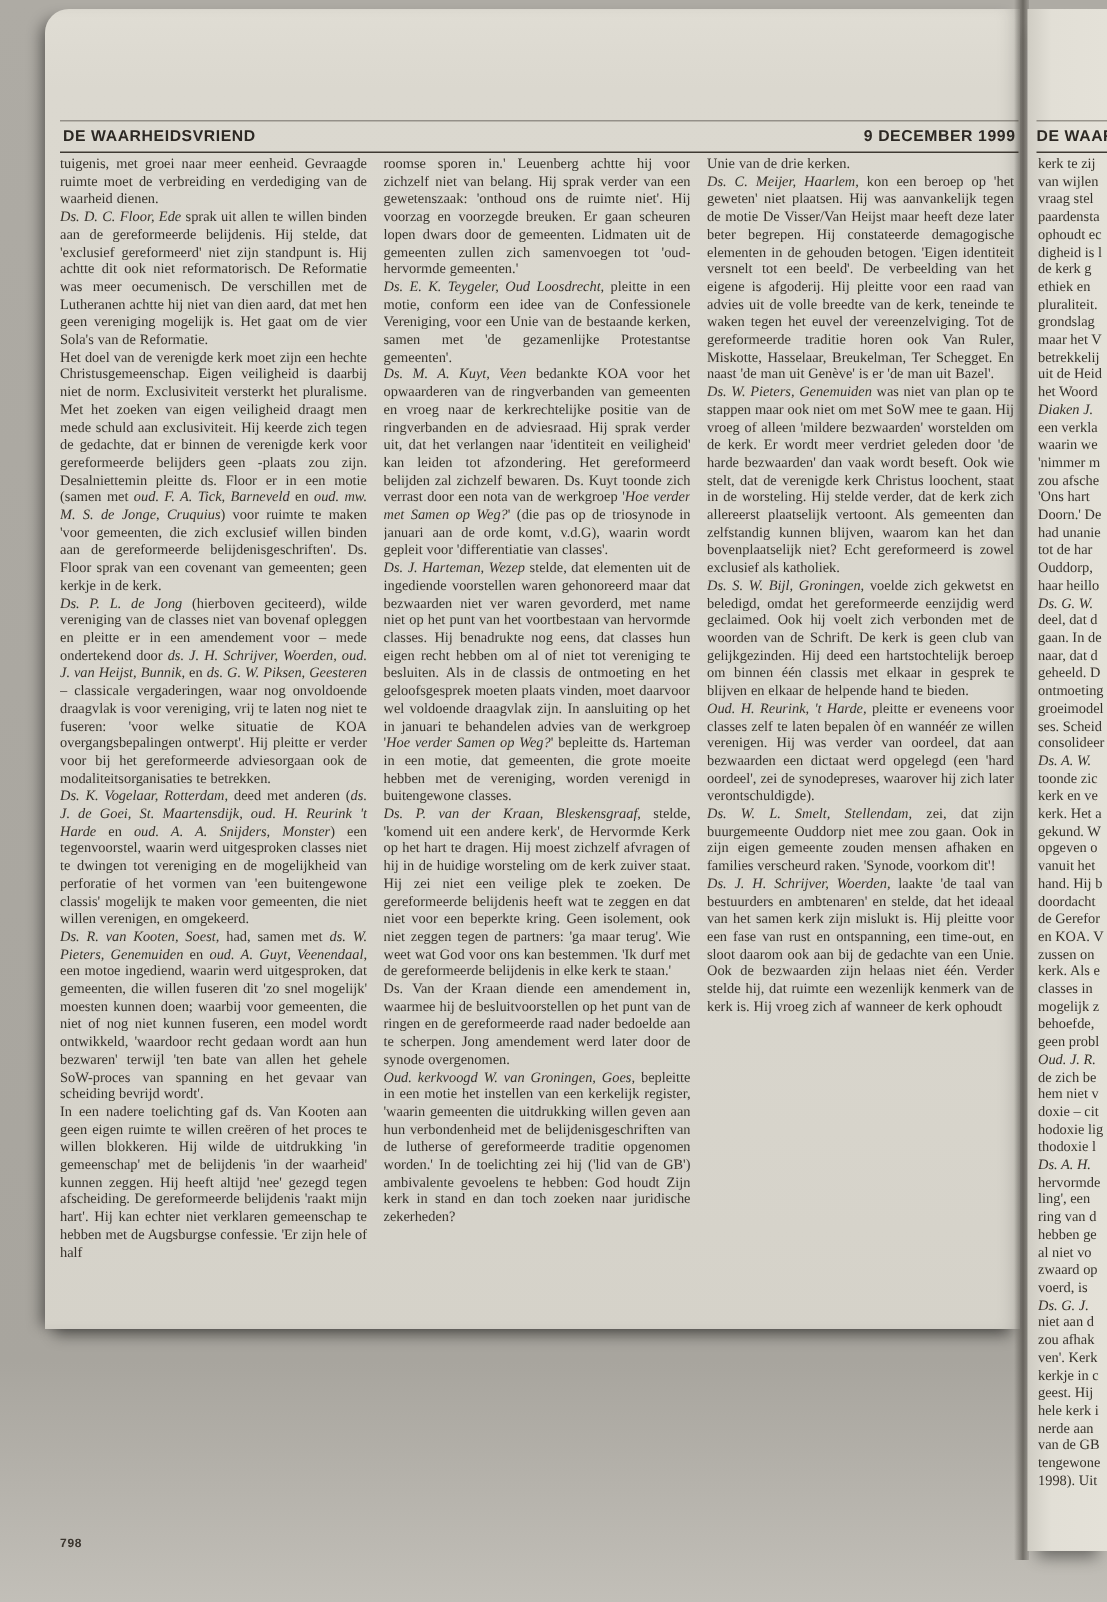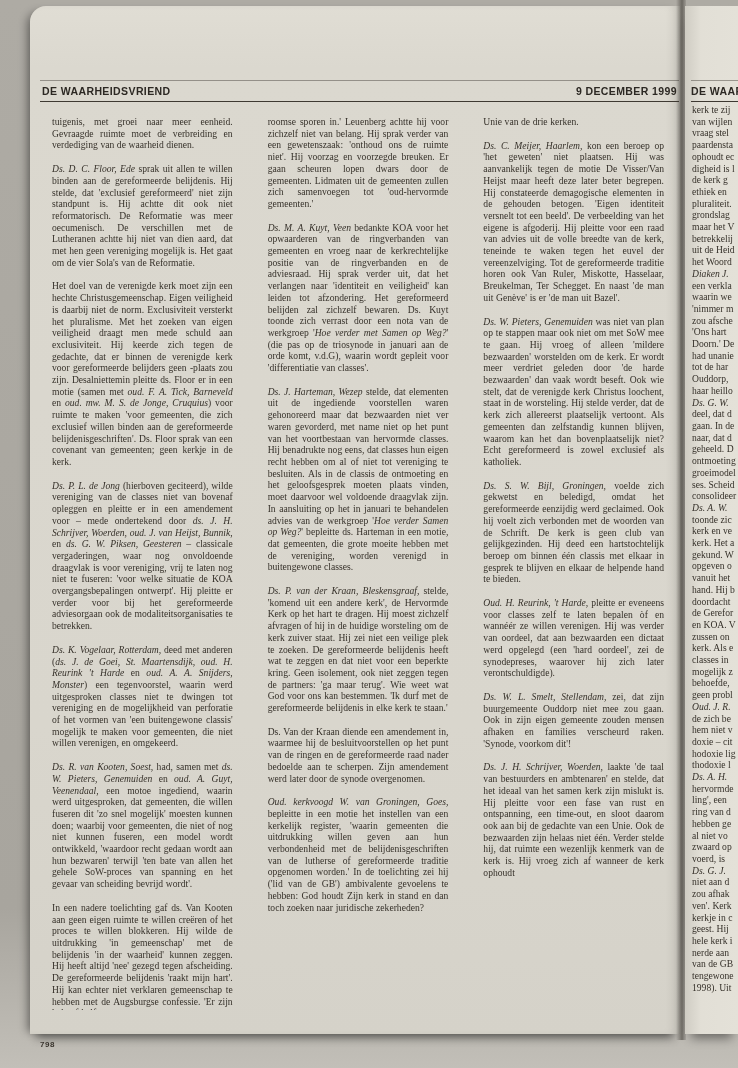--- a/index.html
+++ b/index.html
@@ -1,37 +1,37 @@
 <!DOCTYPE html>
 <html><head>
 <meta charset="utf-8">
 <style>
   html,body{margin:0;padding:0;}
   body{width:738px;height:1068px;overflow:hidden;background:#a8a59e;font-family:"Liberation Serif",serif;}
   .scan{position:relative;width:738px;height:1068px;background:linear-gradient(180deg,#aeaba4 0%,#a8a59e 85%,#c2bfb8 100%);overflow:hidden;}
-  .page-main{position:absolute;left:30px;top:6px;width:650px;height:1028px;
+  .page-main{position:absolute;left:30px;top:6px;width:650px;height:880px;
     background:linear-gradient(180deg,#e0ddd4 0%,#dbd8cf 6%,#d9d6cd 70%,#d5d2c9 100%);
     border-top-left-radius:16px;
     box-shadow:-7px 2px 9px -4px rgba(0,0,0,.38), 0 10px 10px -6px rgba(0,0,0,.45),
       inset -10px 0 14px -10px rgba(0,0,0,.32);}
   .page-adjacent{position:absolute;left:685px;top:6px;width:53px;height:1028px;
     background:linear-gradient(90deg,#cfccc3 0%,#e2dfd6 30%,#e4e1d8 100%);
     box-shadow:0 10px 10px -6px rgba(0,0,0,.45);}
   .gutter{position:absolute;left:676px;top:0;width:10px;height:1040px;
     background:linear-gradient(90deg,rgba(0,0,0,0) 0%,rgba(40,36,30,.5) 60%,rgba(40,36,30,.12) 100%);}
   .header{position:absolute;top:74px;left:10px;width:635px;display:flex;justify-content:space-between;align-items:baseline;
     border-top:1px solid rgba(62,57,50,.45);border-bottom:1.5px solid #3e3932;padding:4px 2px 4px;
     font-family:"Liberation Sans",sans-serif;font-weight:bold;font-size:10.5px;letter-spacing:.4px;color:#2c2823;}
   .columns{position:absolute;top:98px;left:10px;width:636px;height:906px;display:flex;gap:11px;overflow:hidden;}
   .col{flex:1 1 0;overflow:hidden;height:906px;}
-  .para{margin:12px;text-align:justify;font-size:9.6px;line-height:11.7px;color:#36312a;
+  .para{margin:0;text-align:justify;font-size:9.6px;line-height:11.7px;color:#36312a;
     word-spacing:.2px;hyphens:none;}
   .para i{font-style:italic;}
   .pagenum{position:absolute;left:10px;top:1018px;font-family:"Liberation Sans",sans-serif;
-    font-weight:bold;font-size:8px;color:#3a352e;letter-spacing:.5px;margin-top:16px;}
+    font-weight:bold;font-size:8px;color:#3a352e;letter-spacing:.5px;}
   .adj-header{position:absolute;top:74px;left:6px;width:60px;white-space:nowrap;overflow:hidden;
     border-top:1px solid rgba(62,57,50,.45);border-bottom:1.5px solid #3e3932;padding:4px 0 4px;
     font-family:"Liberation Sans",sans-serif;font-weight:bold;font-size:10.5px;letter-spacing:.4px;color:#2c2823;}
   .adj-lines{position:absolute;top:98px;left:7px;width:50px;height:906px;overflow:hidden;}
   .strip-line{white-space:nowrap;overflow:hidden;font-size:9.6px;line-height:11.7px;color:#36312a;}
   .strip-line i{font-style:italic;text-align:right;}
 </style>
 </head>
 <body>
 
@@ -48,24 +48,25 @@
           <p class="para">tuigenis, met groei naar meer eenheid. Gevraagde ruimte moet de verbreiding en verdediging van de waarheid dienen.</p>
           <p class="para"><i>Ds. D. C. Floor, Ede</i> sprak uit allen te willen binden aan de gereformeerde belijdenis. Hij stelde, dat 'exclusief gereformeerd' niet zijn standpunt is. Hij achtte dit ook niet reformatorisch. De Reformatie was meer oecumenisch. De verschillen met de Lutheranen achtte hij niet van dien aard, dat met hen geen vereniging mogelijk is. Het gaat om de vier Sola's van de Reformatie.</p>
           <p class="para">Het doel van de verenigde kerk moet zijn een hechte Christusgemeenschap. Eigen veiligheid is daarbij niet de norm. Exclusiviteit versterkt het pluralisme. Met het zoeken van eigen veiligheid draagt men mede schuld aan exclusiviteit. Hij keerde zich tegen de gedachte, dat er binnen de verenigde kerk voor gereformeerde belijders geen -plaats zou zijn. Desalniettemin pleitte ds. Floor er in een motie (samen met <i>oud. F. A. Tick, Barneveld</i> en <i>oud. mw. M. S. de Jonge, Cruquius</i>) voor ruimte te maken 'voor gemeenten, die zich exclusief willen binden aan de gereformeerde belijdenisgeschriften'. Ds. Floor sprak van een covenant van gemeenten; geen kerkje in de kerk.</p>
           <p class="para"><i>Ds. P. L. de Jong</i> (hierboven geciteerd), wilde vereniging van de classes niet van bovenaf opleggen en pleitte er in een amendement voor – mede ondertekend door <i>ds. J. H. Schrijver, Woerden, oud. J. van Heijst, Bunnik,</i> en <i>ds. G. W. Piksen, Geesteren</i> – classicale vergaderingen, waar nog onvoldoende draagvlak is voor vereniging, vrij te laten nog niet te fuseren: 'voor welke situatie de KOA overgangsbepalingen ontwerpt'. Hij pleitte er verder voor bij het gereformeerde adviesorgaan ook de modaliteitsorganisaties te betrekken.</p>
           <p class="para"><i>Ds. K. Vogelaar, Rotterdam,</i> deed met anderen (<i>ds. J. de Goei, St. Maartensdijk, oud. H. Reurink 't Harde</i> en <i>oud. A. A. Snijders, Monster</i>) een tegenvoorstel, waarin werd uitgesproken classes niet te dwingen tot vereniging en de mogelijkheid van perforatie of het vormen van 'een buitengewone classis' mogelijk te maken voor gemeenten, die niet willen verenigen, en omgekeerd.</p>
           <p class="para"><i>Ds. R. van Kooten, Soest,</i> had, samen met <i>ds. W. Pieters, Genemuiden</i> en <i>oud. A. Guyt, Veenendaal,</i> een motoe ingediend, waarin werd uitgesproken, dat gemeenten, die willen fuseren dit 'zo snel mogelijk' moesten kunnen doen; waarbij voor gemeenten, die niet of nog niet kunnen fuseren, een model wordt ontwikkeld, 'waardoor recht gedaan wordt aan hun bezwaren' terwijl 'ten bate van allen het gehele SoW-proces van spanning en het gevaar van scheiding bevrijd wordt'.</p>
           <p class="para">In een nadere toelichting gaf ds. Van Kooten aan geen eigen ruimte te willen creëren of het proces te willen blokkeren. Hij wilde de uitdrukking 'in gemeenschap' met de belijdenis 'in der waarheid' kunnen zeggen. Hij heeft altijd 'nee' gezegd tegen afscheiding. De gereformeerde belijdenis 'raakt mijn hart'. Hij kan echter niet verklaren gemeenschap te hebben met de Augsburgse confessie. 'Er zijn hele of half</p>
         </div>
       <div class="col">
           <p class="para">roomse sporen in.' Leuenberg achtte hij voor zichzelf niet van belang. Hij sprak verder van een gewetenszaak: 'onthoud ons de ruimte niet'. Hij voorzag en voorzegde breuken. Er gaan scheuren lopen dwars door de gemeenten. Lidmaten uit de gemeenten zullen zich samenvoegen tot 'oud-hervormde gemeenten.'</p>
+          <p class="para"><i>Ds. E. K. Teygeler, Oud Loosdrecht,</i> pleitte in een motie, conform een idee van de Confessionele Vereniging, voor een Unie van de bestaande kerken, samen met 'de gezamenlijke Protestantse gemeenten'.</p>
           <p class="para"><i>Ds. M. A. Kuyt, Veen</i> bedankte KOA voor het opwaarderen van de ringverbanden van gemeenten en vroeg naar de kerkrechtelijke positie van de ringverbanden en de adviesraad. Hij sprak verder uit, dat het verlangen naar 'identiteit en veiligheid' kan leiden tot afzondering. Het gereformeerd belijden zal zichzelf bewaren. Ds. Kuyt toonde zich verrast door een nota van de werkgroep '<i>Hoe verder met Samen op Weg?</i>' (die pas op de triosynode in januari aan de orde komt, v.d.G), waarin wordt gepleit voor 'differentiatie van classes'.</p>
           <p class="para"><i>Ds. J. Harteman, Wezep</i> stelde, dat elementen uit de ingediende voorstellen waren gehonoreerd maar dat bezwaarden niet ver waren gevorderd, met name niet op het punt van het voortbestaan van hervormde classes. Hij benadrukte nog eens, dat classes hun eigen recht hebben om al of niet tot vereniging te besluiten. Als in de classis de ontmoeting en het geloofsgesprek moeten plaats vinden, moet daarvoor wel voldoende draagvlak zijn. In aansluiting op het in januari te behandelen advies van de werkgroep '<i>Hoe verder Samen op Weg?</i>' bepleitte ds. Harteman in een motie, dat gemeenten, die grote moeite hebben met de vereniging, worden verenigd in buitengewone classes.</p>
           <p class="para"><i>Ds. P. van der Kraan, Bleskensgraaf,</i> stelde, 'komend uit een andere kerk', de Hervormde Kerk op het hart te dragen. Hij moest zichzelf afvragen of hij in de huidige worsteling om de kerk zuiver staat. Hij zei niet een veilige plek te zoeken. De gereformeerde belijdenis heeft wat te zeggen en dat niet voor een beperkte kring. Geen isolement, ook niet zeggen tegen de partners: 'ga maar terug'. Wie weet wat God voor ons kan bestemmen. 'Ik durf met de gereformeerde belijdenis in elke kerk te staan.'</p>
-          <p class="para">Ds. Van der Kraan diende een amendement in, waarmee hij de besluitvoorstellen op het punt van de ringen en de gereformeerde raad nader bedoelde aan te scherpen. Zijn amendement werd later door de synode overgenomen.</p>
+          <p class="para">Ds. Van der Kraan diende een amendement in, waarmee hij de besluitvoorstellen op het punt van de ringen en de gereformeerde raad nader bedoelde aan te scherpen. Jong amendement werd later door de synode overgenomen.</p>
           <p class="para"><i>Oud. kerkvoogd W. van Groningen, Goes,</i> bepleitte in een motie het instellen van een kerkelijk register, 'waarin gemeenten die uitdrukking willen geven aan hun verbondenheid met de belijdenisgeschriften van de lutherse of gereformeerde traditie opgenomen worden.' In de toelichting zei hij ('lid van de GB') ambivalente gevoelens te hebben: God houdt Zijn kerk in stand en dan toch zoeken naar juridische zekerheden?</p>
         </div>
       <div class="col">
           <p class="para">Unie van de drie kerken.</p>
           <p class="para"><i>Ds. C. Meijer, Haarlem,</i> kon een beroep op 'het geweten' niet plaatsen. Hij was aanvankelijk tegen de motie De Visser/Van Heijst maar heeft deze later beter begrepen. Hij constateerde demagogische elementen in de gehouden betogen. 'Eigen identiteit versnelt tot een beeld'. De verbeelding van het eigene is afgoderij. Hij pleitte voor een raad van advies uit de volle breedte van de kerk, teneinde te waken tegen het euvel der vereenzelviging. Tot de gereformeerde traditie horen ook Van Ruler, Miskotte, Hasselaar, Breukelman, Ter Schegget. En naast 'de man uit Genève' is er 'de man uit Bazel'.</p>
           <p class="para"><i>Ds. W. Pieters, Genemuiden</i> was niet van plan op te stappen maar ook niet om met SoW mee te gaan. Hij vroeg of alleen 'mildere bezwaarden' worstelden om de kerk. Er wordt meer verdriet geleden door 'de harde bezwaarden' dan vaak wordt beseft. Ook wie stelt, dat de verenigde kerk Christus loochent, staat in de worsteling. Hij stelde verder, dat de kerk zich allereerst plaatselijk vertoont. Als gemeenten dan zelfstandig kunnen blijven, waarom kan het dan bovenplaatselijk niet? Echt gereformeerd is zowel exclusief als katholiek.</p>
           <p class="para"><i>Ds. S. W. Bijl, Groningen,</i> voelde zich gekwetst en beledigd, omdat het gereformeerde eenzijdig werd geclaimed. Ook hij voelt zich verbonden met de woorden van de Schrift. De kerk is geen club van gelijkgezinden. Hij deed een hartstochtelijk beroep om binnen één classis met elkaar in gesprek te blijven en elkaar de helpende hand te bieden.</p>
           <p class="para"><i>Oud. H. Reurink, 't Harde,</i> pleitte er eveneens voor classes zelf te laten bepalen òf en wannéér ze willen verenigen. Hij was verder van oordeel, dat aan bezwaarden een dictaat werd opgelegd (een 'hard oordeel', zei de synodepreses, waarover hij zich later verontschuldigde).</p>
           <p class="para"><i>Ds. W. L. Smelt, Stellendam,</i> zei, dat zijn buurgemeente Ouddorp niet mee zou gaan. Ook in zijn eigen gemeente zouden mensen afhaken en families verscheurd raken. 'Synode, voorkom dit'!</p>
           <p class="para"><i>Ds. J. H. Schrijver, Woerden,</i> laakte 'de taal van bestuurders en ambtenaren' en stelde, dat het ideaal van het samen kerk zijn mislukt is. Hij pleitte voor een fase van rust en ontspanning, een time-out, en sloot daarom ook aan bij de gedachte van een Unie. Ook de bezwaarden zijn helaas niet één. Verder stelde hij, dat ruimte een wezenlijk kenmerk van de kerk is. Hij vroeg zich af wanneer de kerk ophoudt</p>

